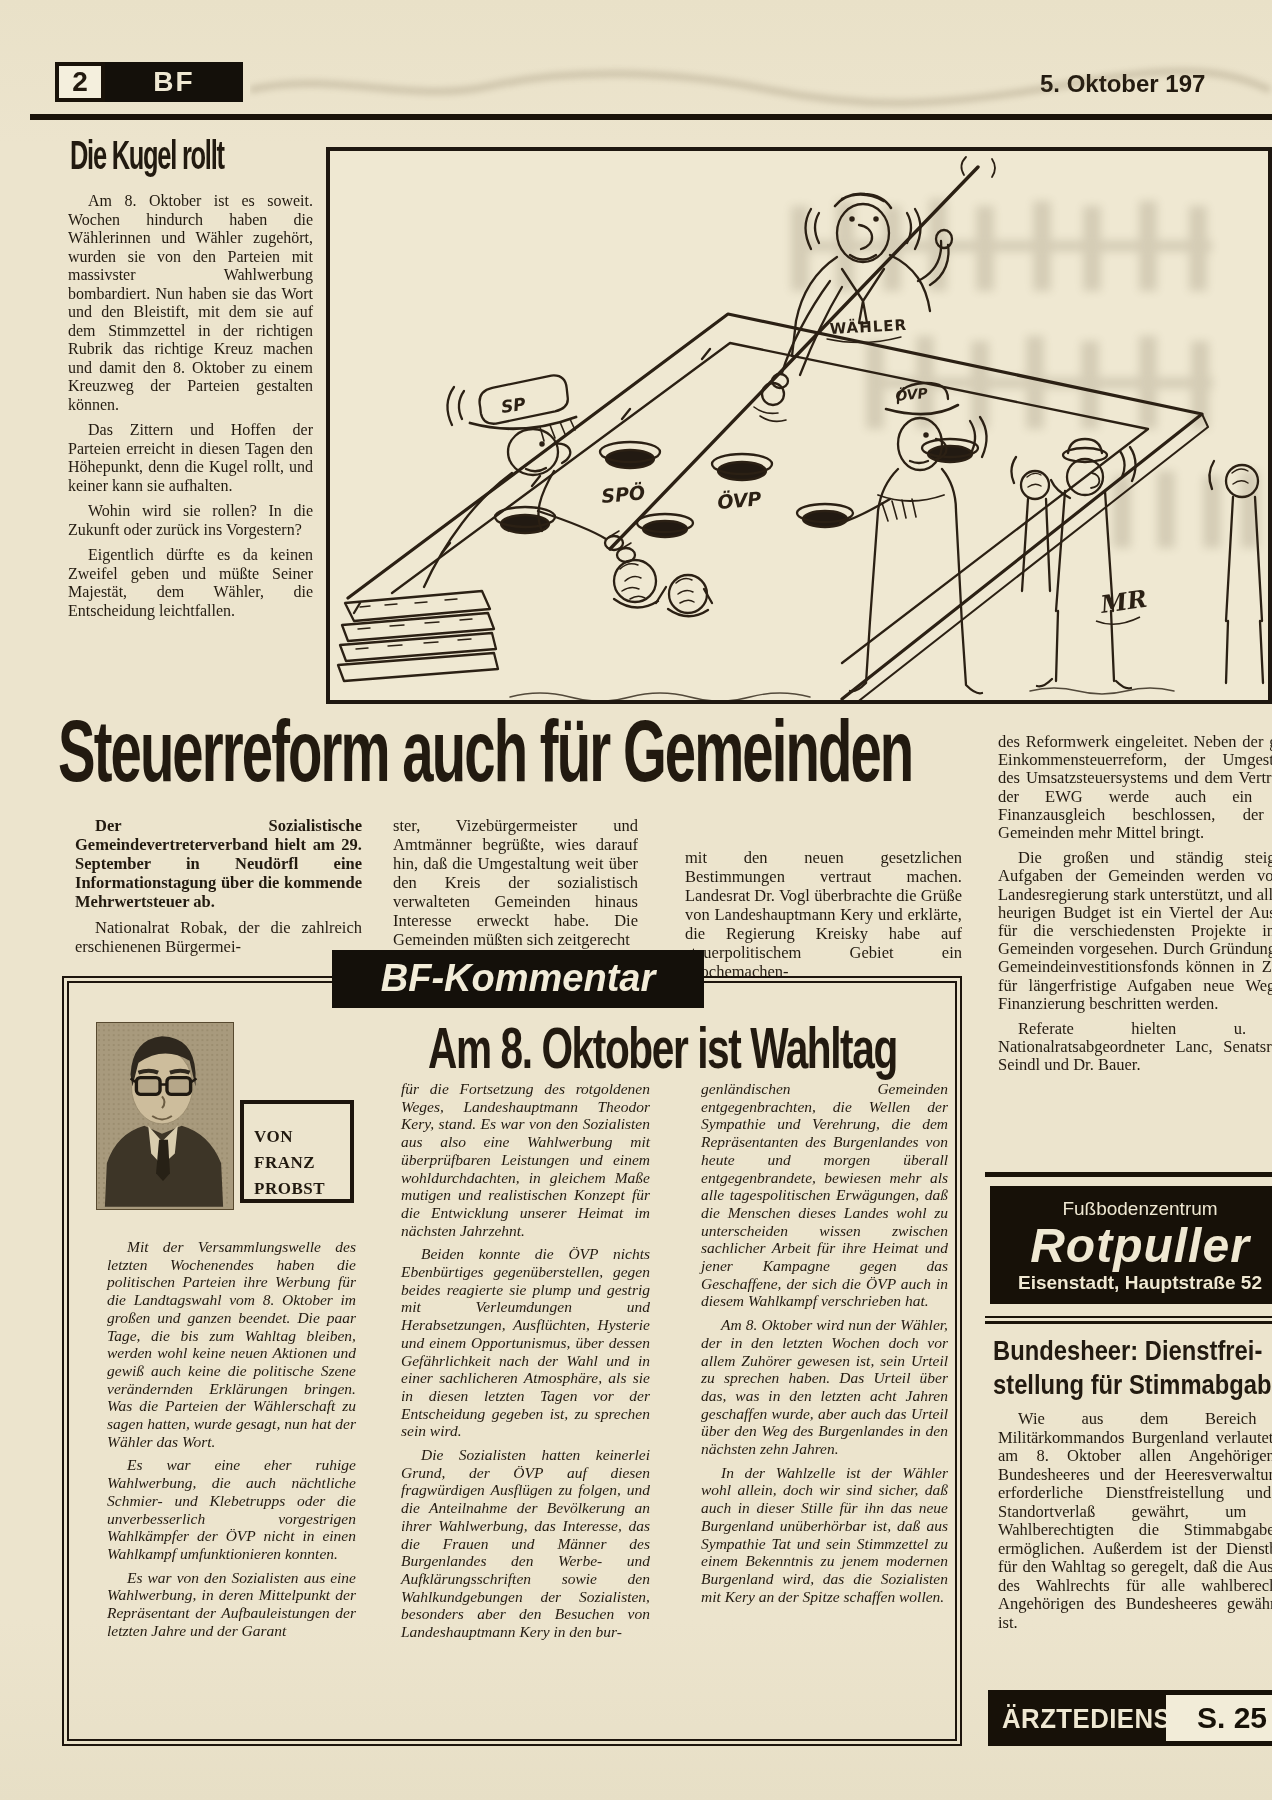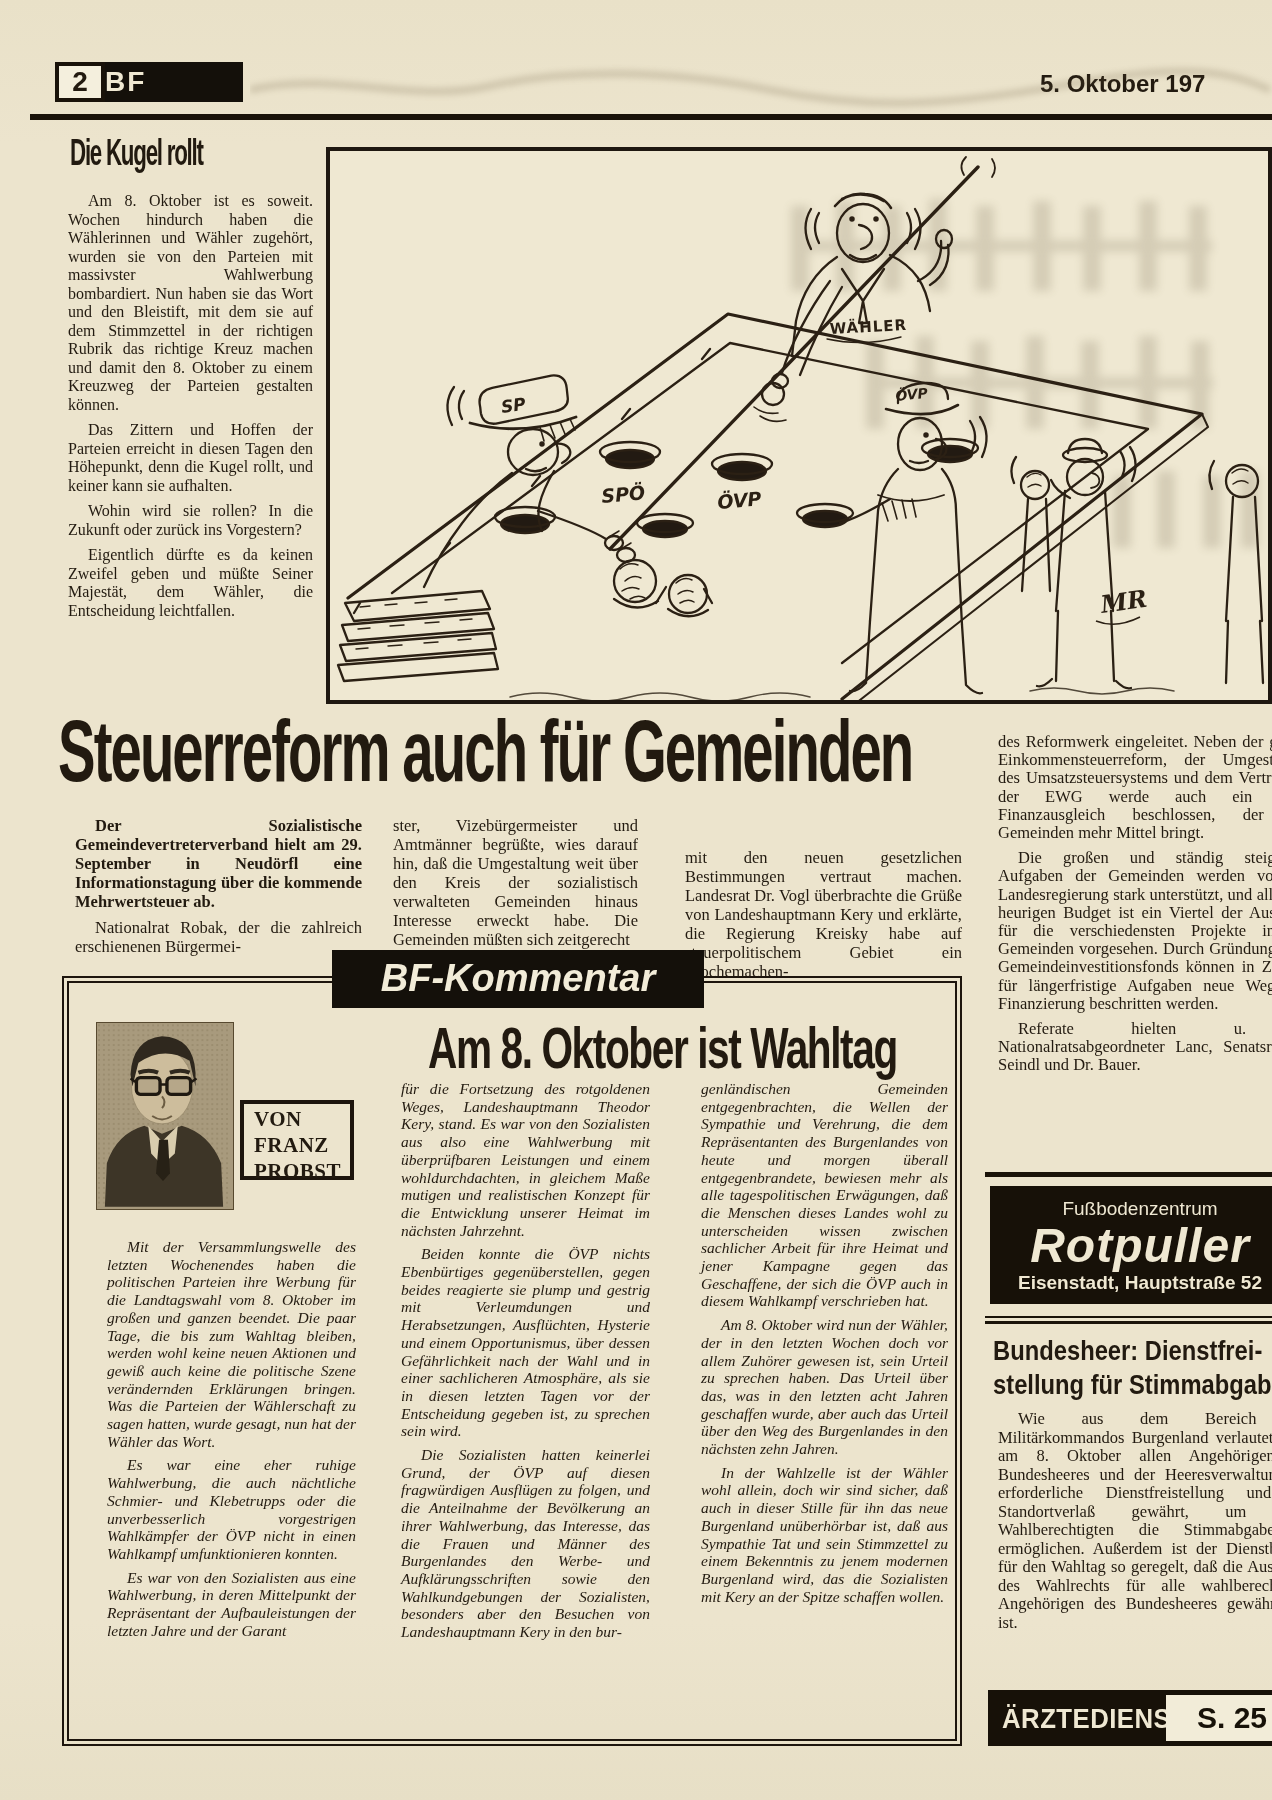--- a/index.html
+++ b/index.html
@@ -13,26 +13,26 @@
   .ink{color:#221a10;}
   p{margin:0 0 7px 13px;text-indent:20px;text-align:justify;}
   .nowrap{white-space:nowrap;}
   .cond{display:inline-block;transform-origin:0 50%;}
 
   
   .pagenum{left:55px;top:62px;width:50px;height:40px;background:#f4efdd;
            border:4px solid #191209;box-sizing:border-box;text-align:center;
            font-weight:bold;font-size:28px;line-height:32px;}
   .bfbox{left:105px;top:62px;width:138px;height:40px;background:#14100a;color:#efe8d2;
-         text-align:left;font-weight:bold;font-size:28px;line-height:40px;letter-spacing:2px;}
+         text-align:center;font-weight:bold;font-size:28px;line-height:40px;letter-spacing:2px;}
   .date{left:1040px;top:70px;font-weight:bold;font-size:24px;white-space:nowrap;text-align:right;}
   .toprule{left:30px;top:114px;width:1242px;height:6px;background:#1a1309;}
 
   
-  .kugel-title{left:70px;top:132px;font-weight:bold;font-size:36px;letter-spacing:-2px;}
+  .kugel-title{left:70px;top:132px;font-weight:bold;font-size:41px;letter-spacing:-2px;}
   .kugel-col{left:55px;top:192px;width:258px;font-size:16px;line-height:18.5px;}
 
   
   .cartoon-box{left:326px;top:147px;width:946px;height:557px;border:4px solid #1e1710;
                box-sizing:border-box;background:#efe8d2;overflow:hidden;}
 
   
   .steuer-title{left:58px;top:706px;font-weight:bold;font-size:88px;letter-spacing:-3px;line-height:90px;}
   .colbase{font-size:16.5px;line-height:19px;}
   .scol1{left:62px;top:816px;width:300px;}
@@ -59,22 +59,22 @@
   .sref{position:absolute;left:178px;top:5px;width:132px;height:46px;background:#f2ecd8;
         color:#171108;font-weight:bold;font-size:30px;line-height:46px;text-align:center;}
 
   
   .kbox{left:62px;top:976px;width:900px;height:770px;border:2px solid #1d150d;box-sizing:border-box;}
   .kbox-inner{position:absolute;inset:3px;border:2px solid #1d150d;}
   .banner{left:332px;top:950px;width:372px;height:58px;background:#14100a;color:#f2ecd8;
           text-align:center;font-weight:bold;font-style:italic;font-size:38px;line-height:56px;z-index:5;}
   .k-head{left:428px;top:1014px;font-weight:bold;font-size:58px;letter-spacing:-2px;}
   .photo{left:96px;top:1022px;width:136px;height:186px;border:1px solid #57492f;background:#a89a7d;}
-  .capbox{left:240px;top:1100px;width:114px;height:80px;border:4px solid #1d150d;
-          box-sizing:border-box;padding:2px 0 0 10px;font-size:21px;line-height:26px;
+  .capbox{left:240px;top:1100px;width:114px;height:103px;border:4px solid #1d150d;
+          box-sizing:border-box;padding:20px 0 0 10px;font-size:17px;line-height:26px;
           font-weight:bold;letter-spacing:.5px;}
   .kcol{font-style:italic;font-size:15.5px;line-height:17.7px;}
   .kcol p{margin-bottom:6px;}
   .kcol1{left:94px;top:1238px;width:262px;}
   .kcol2{left:388px;top:1080px;width:262px;}
   .kcol3{left:688px;top:1080px;width:260px;}
 </style>
 </head>
 <body>
 

